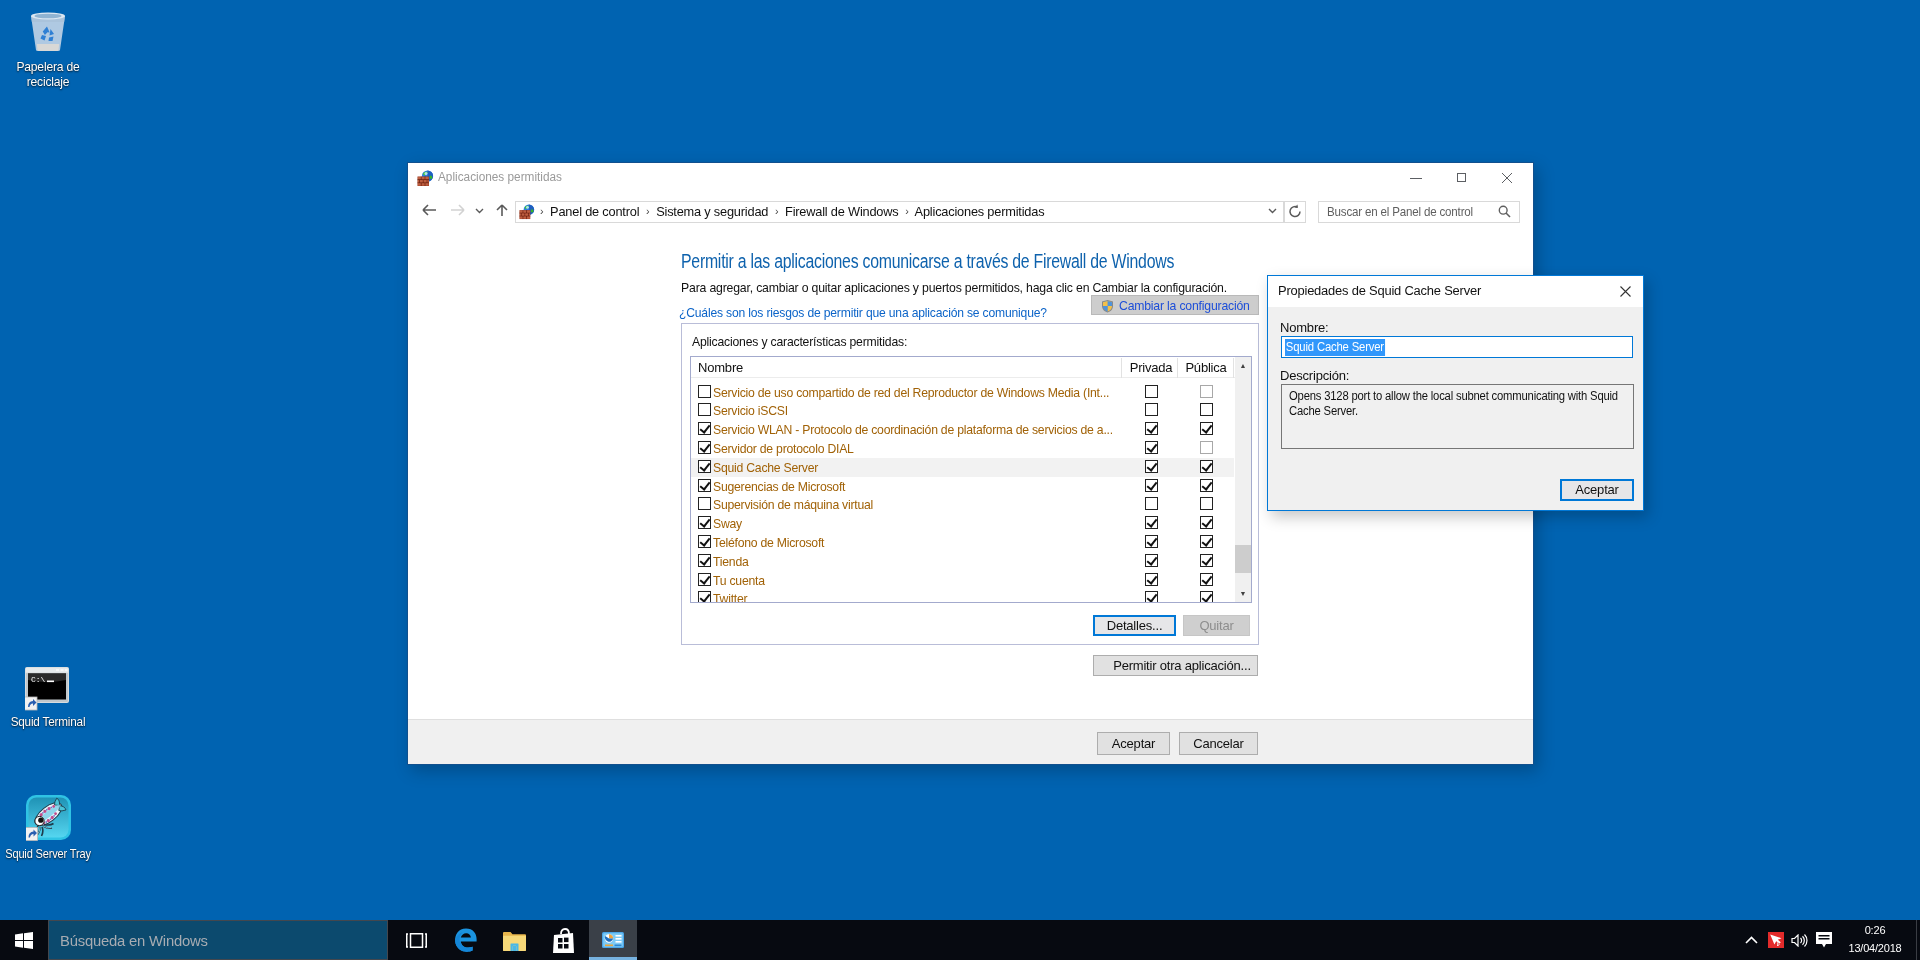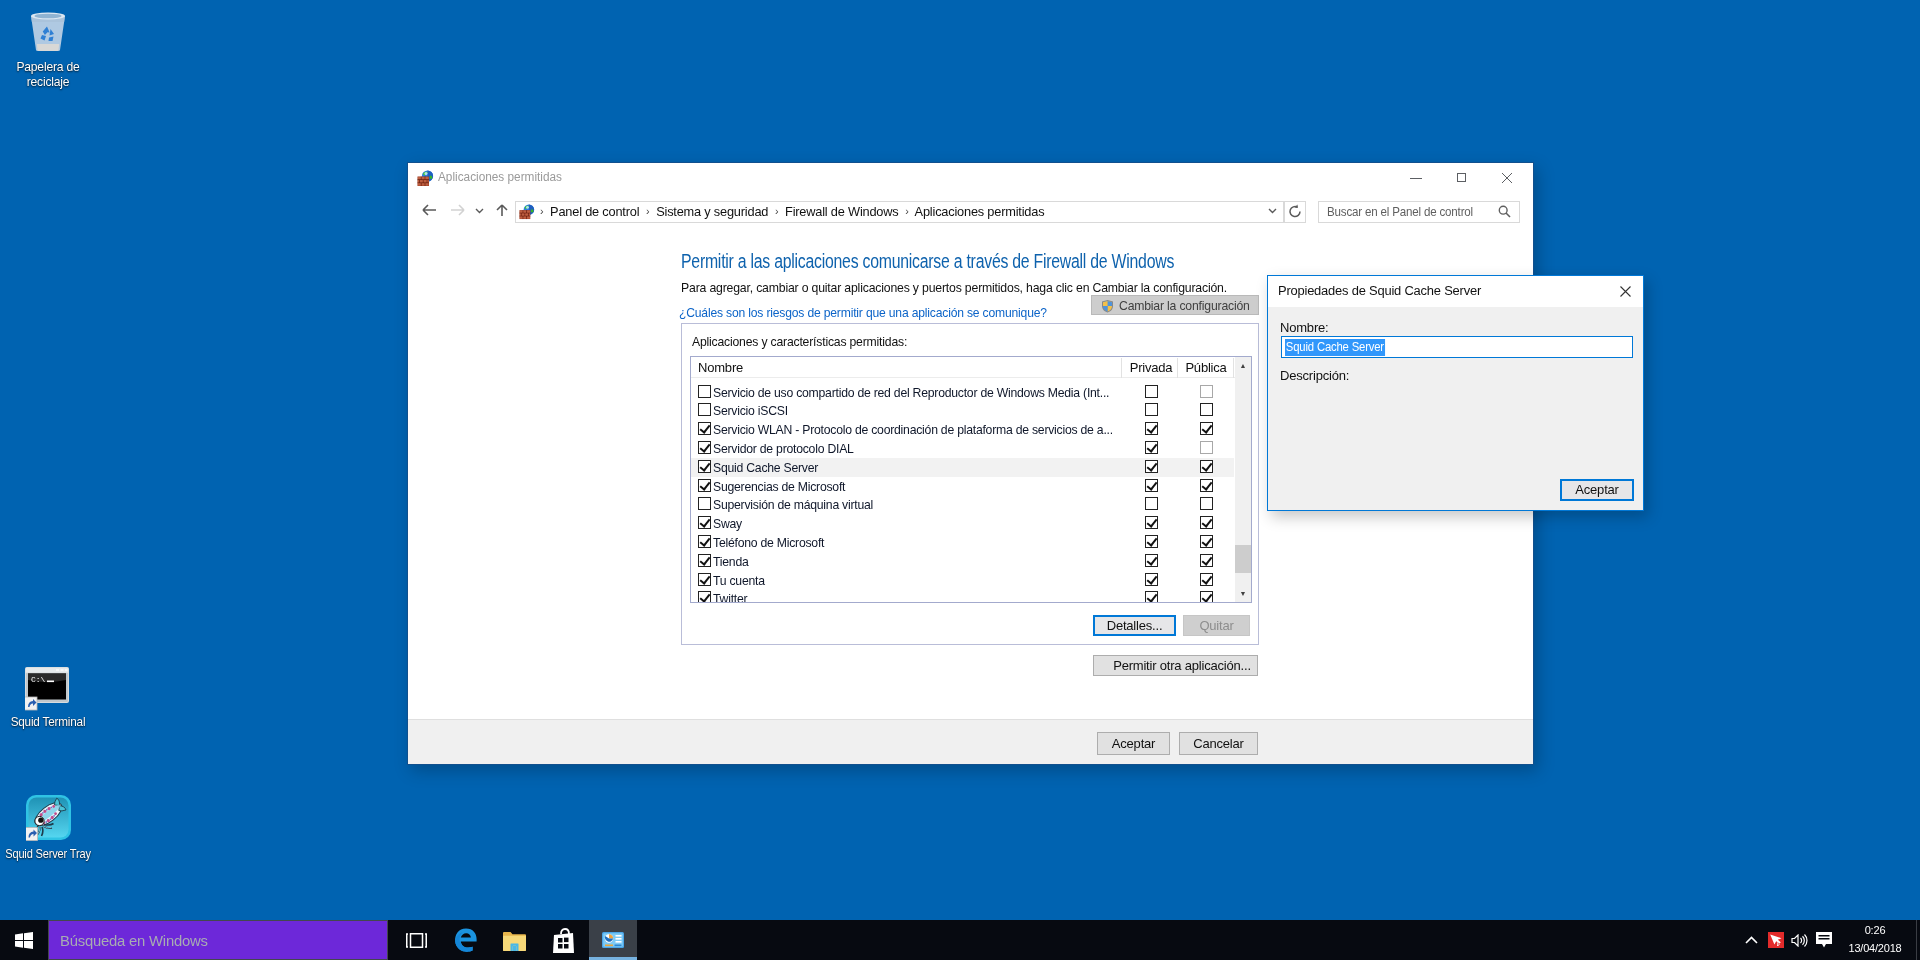--- a/index.html
+++ b/index.html
@@ -13,31 +13,31 @@
 border:1px solid #11508e;box-shadow:4px 6px 16px rgba(0,0,0,.22);}
 #titlebar{position:absolute;left:0;top:0;width:100%;height:34px;background:#fff;}
 #wtitle{position:absolute;left:30px;top:7px;font-size:12.5px;color:#9a9a9a;letter-spacing:0;transform:scaleX(0.944);transform-origin:0 0;white-space:nowrap;}
 .capglyph{position:absolute;color:#5c5f63;}
 .navbox{position:absolute;background:#fff;border:1px solid #d9d9d9;}
 
 #headline{position:absolute;left:273px;top:87px;font-size:19.5px;color:#0e62ad;letter-spacing:-0.3px;white-space:nowrap;transform:scaleX(0.812);transform-origin:0 0;}
 #para1{position:absolute;left:273px;top:117px;font-size:13.5px;color:#111;letter-spacing:-0.2px;white-space:nowrap;transform:scaleX(0.908);transform-origin:0 0;}
 #link1{position:absolute;left:271px;top:142px;font-size:13.5px;color:#0c64c8;letter-spacing:-0.2px;white-space:nowrap;transform:scaleX(0.898);transform-origin:0 0;}
 #chgbtn{position:absolute;left:683px;top:132px;width:168px;height:20px;background:#cdcdcd;border:1px solid #b9b9b9;
-color:#404040;font-size:13px;letter-spacing:-0.2px;}
+color:#1d4ed8;font-size:13px;letter-spacing:-0.2px;}
 
 #groupbox{position:absolute;left:273px;top:160px;width:578px;height:322px;border:1px solid #b9bdd8;background:#fff;}
 #grouplabel{position:absolute;left:284px;top:171px;font-size:13px;color:#111;letter-spacing:-0.2px;transform:scaleX(0.938);transform-origin:0 0;white-space:nowrap;}
 
 #list{position:absolute;left:282px;top:193px;width:562px;height:247px;border:1px solid #a3aacd;background:#fff;overflow:hidden;}
 .hsep{position:absolute;top:1px;width:1px;height:20px;background:#e2e2e2;}
 .bsep{font-size:11px;color:#444;position:relative;top:-1px;}
 #lhead{position:absolute;left:0;top:0;width:560px;height:21px;background:#fff;border-bottom:1px solid #ececec;}
 .hcell{position:absolute;top:3px;font-size:13px;color:#111;letter-spacing:-0.2px;}
-.lrow{position:absolute;left:0;width:543px;height:19px;font-size:13px;color:#0f172a;}
+.lrow{position:absolute;left:0;width:543px;height:19px;font-size:13px;color:#a16207;}
 .lrow .nm{position:absolute;left:22px;top:2px;letter-spacing:-0.25px;white-space:nowrap;transform:scaleX(0.94);transform-origin:0 0;}
 .cb{position:absolute;width:13px;height:13px;background:#fff;border:1px solid #222;top:2px;}
 .cb.gray{border-color:#a8a8a8;}
 .cb.ck::after{content:"";position:absolute;left:2.5px;top:0px;width:4px;height:8px;
 border:solid #111;border-width:0 2px 2px 0;transform:rotate(38deg);}
 .cb.c1{left:7px;}
 .cb.c2{left:454px;}
 .cb.c3{left:509px;}
 
 #vsb{position:absolute;left:544px;top:0;width:16px;height:245px;background:#f0f0f0;}
@@ -49,21 +49,21 @@
 .btn.def{border:2px solid #0078d7;background:#e6e6e8;}
 .btn.dis{background:#cfcfcf;border:1px solid #c6c6c6;color:#8d8d8d;}
 #footer{position:absolute;left:0;bottom:0;width:100%;height:45px;background:#f0f0f0;border-top:1px solid #dfdfdf;}
 
 #dlg{position:absolute;left:1267px;top:275px;width:377px;height:236px;background:#f0f0f0;
 border:1px solid #0078d7;box-shadow:4px 6px 14px rgba(0,0,0,.22);}
 #dlgtitle{position:absolute;left:0;top:0;width:100%;height:31px;background:#fff;}
 #dlgtitle span{position:absolute;left:10px;top:8px;font-size:12.5px;color:#111;letter-spacing:-0.2px;white-space:nowrap;transform:scaleX(1.034);transform-origin:0 0;}
 
 #taskbar{position:absolute;left:0;top:920px;width:1920px;height:40px;background:#070a11;}
-#tsearch{position:absolute;left:48px;top:0;width:340px;height:40px;background:#6d28d9;border:1px solid #44474d;}
+#tsearch{position:absolute;left:48px;top:0;width:340px;height:40px;background:#0c4a6e;border:1px solid #44474d;}
 #tsearch span{position:absolute;left:11px;top:12px;font-size:14px;color:#a8acb2;letter-spacing:-0.2px;white-space:nowrap;transform:scaleX(1.06);transform-origin:0 0;}
 #activetile{position:absolute;left:589px;top:0;width:48px;height:40px;background:#3a4048;}
 #activetile .ul{position:absolute;left:0;top:37px;width:48px;height:3px;background:#76b2e0;}
 .clock{position:absolute;color:#fff;font-size:11px;text-align:center;letter-spacing:-0.2px;}
 </style></head>
 <body>
 
 <div class="abs" id="bin-icon" style="left:29px;top:10px;width:38px;height:42px;"><svg width="38" height="42" viewBox="0 0 38 42">
 <path d="M2 6 L36 6 L31 40 Q31 41 29 41 L9 41 Q7 41 7 40 Z" fill="#c7d7e8" opacity="0.88"></path>
 <path d="M2 6 L36 6 L35.2 12 L2.8 12 Z" fill="#a8c0d8" opacity="0.7"></path>
@@ -376,20 +376,23 @@
       <span>Propiedades de Squid Cache Server</span>
     </div>
   <svg class="abs" style="left:352px;top:10px" width="11" height="11" viewBox="0 0 11 11">
     <path d="M0.5 0.5 L10.5 10.5 M10.5 0.5 L0.5 10.5" stroke="#333" stroke-width="1.1"></path>
     </svg>
   <div class="abs" style="left:12px;top:44px;font-size:13px;color:#111;letter-spacing:-0.2px;">Nombre:</div>
   <div class="abs" style="left:13px;top:60px;width:352px;height:22px;background:#fff;border:1px solid #0078d7;">
     <span style="position:absolute;left:3px;top:2px;background:#3197fb;color:#fff;font-size:13px;letter-spacing:-0.2px;padding:0 1px;height:17px;white-space:nowrap;transform:scaleX(0.87);transform-origin:0 0;" id="dsel">Squid Cache Server</span>
   </div>
   <div class="abs" style="left:12px;top:92px;font-size:13px;color:#111;letter-spacing:-0.2px;">Descripción:</div>
+  <div class="abs" style="left:13px;top:108px;width:353px;height:65px;background:#f0f0f0;border:1px solid #767676;">
+    <div id="desc" style="position:absolute;left:7px;top:4px;font-size:12.5px;color:#111;letter-spacing:-0.2px;line-height:14.5px;white-space:nowrap;transform:scaleX(0.9);transform-origin:0 0;">Opens 3128 port to allow the local subnet communicating with Squid<br>Cache Server.</div>
+  </div>
   <div class="btn def" style="left:292px;top:203px;width:74px;height:22px;line-height:18px;">Aceptar</div>
 </div>
 
 <div id="taskbar">
   <svg class="abs" style="left:15px;top:12px" width="18" height="17" viewBox="0 0 18 17">
     <path d="M0 2.4 L8 1.3 V8 H0 Z" fill="#fff"></path>
       <path d="M9 1.15 L18 0 V8 H9 Z" fill="#fff"></path>
     <path d="M0 9 H8 V15.7 L0 14.6 Z" fill="#fff"></path>
       <path d="M9 9 H18 V17 L9 15.85 Z" fill="#fff"></path>
   </svg>

